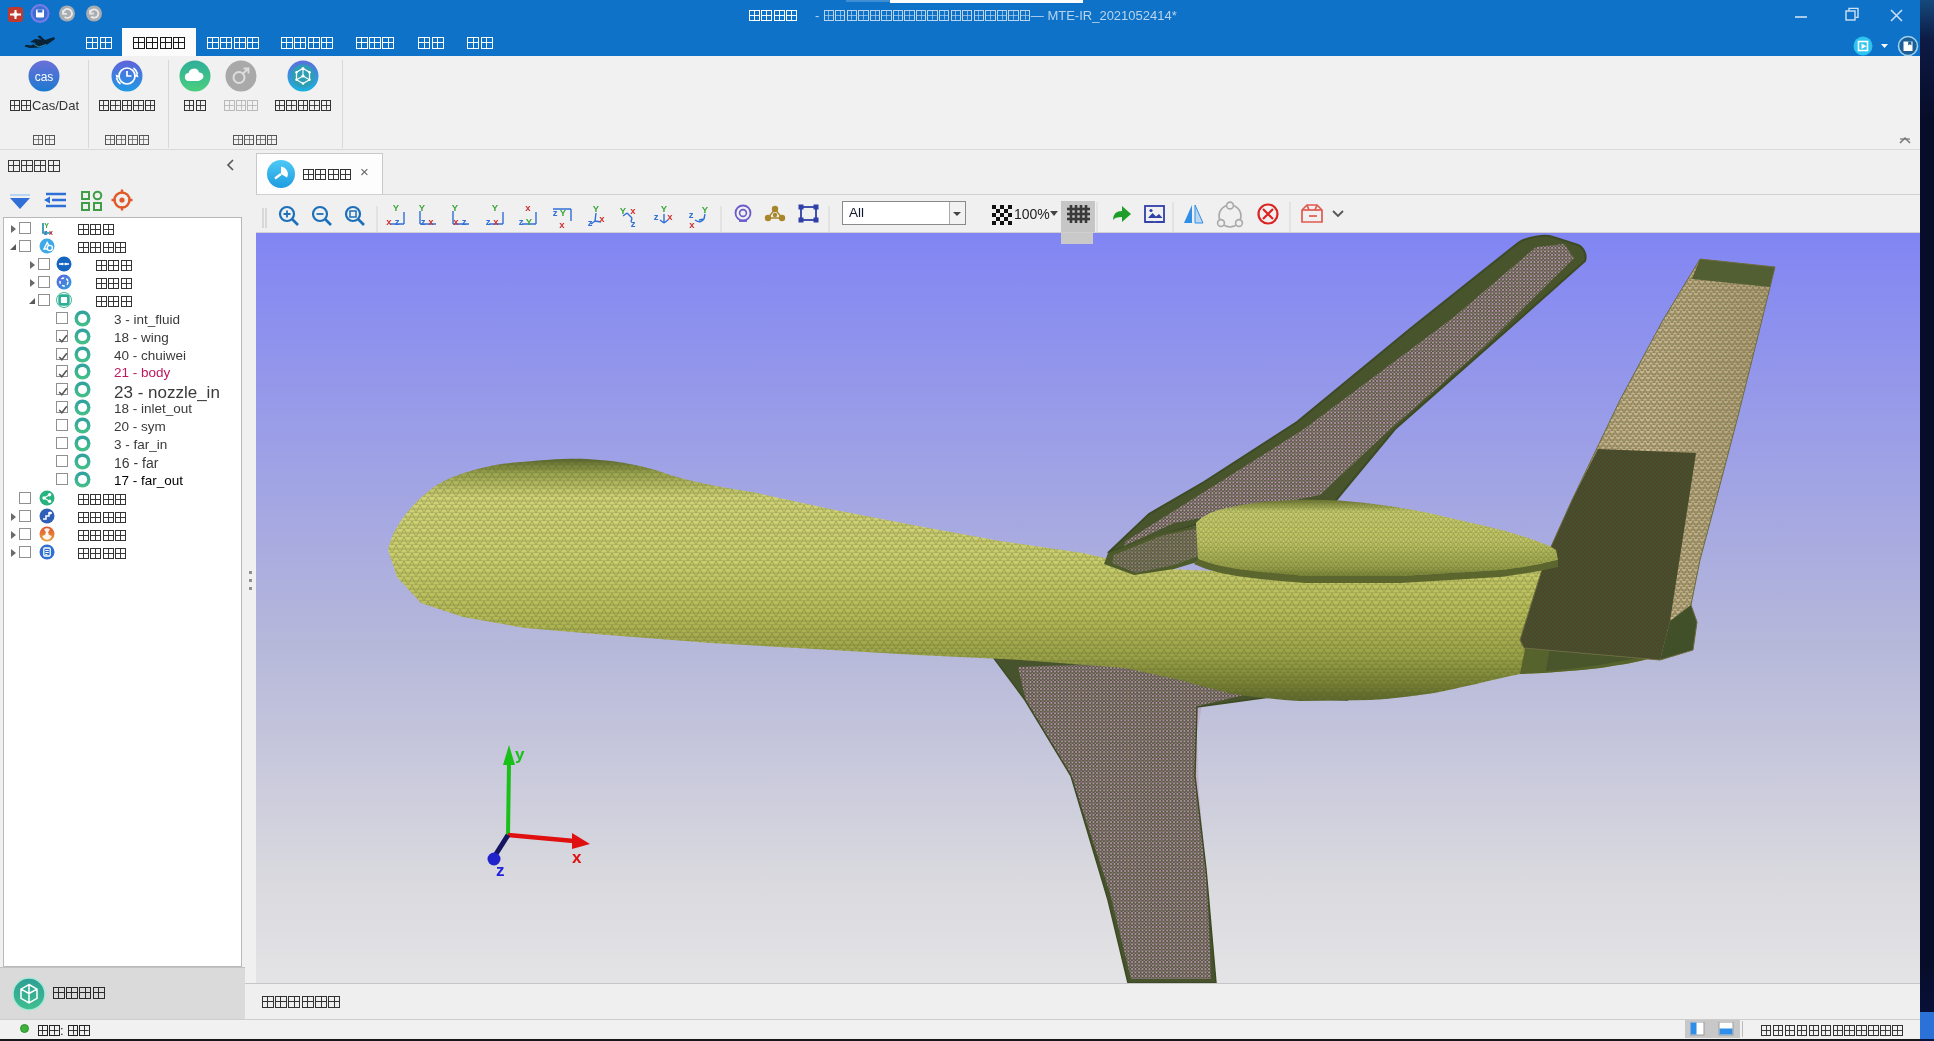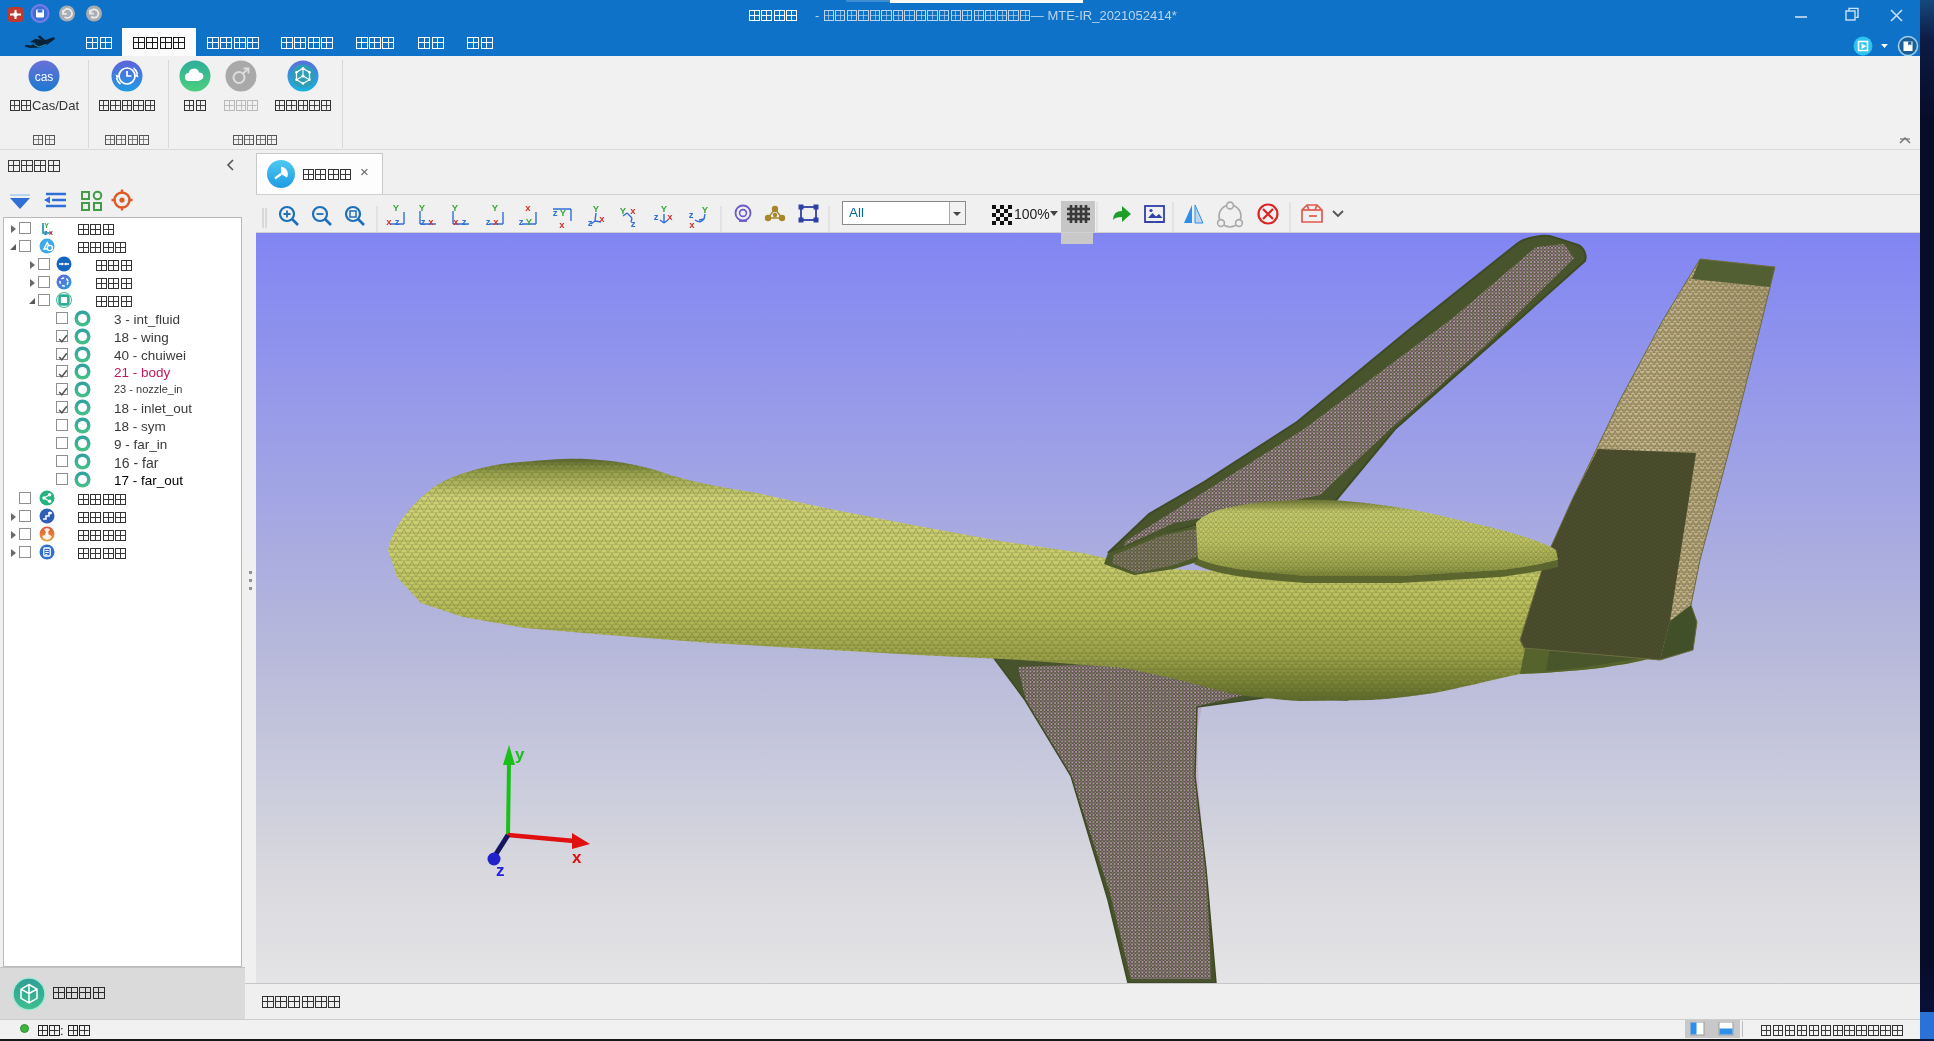--- a/index.html
+++ b/index.html
@@ -267,21 +267,21 @@
 <svg class="abs" style="left:74px;top:381px" width="17" height="17" viewBox="0 0 17 17">
     <defs>
       <linearGradient id="gd" x1="0" y1="0" x2="0" y2="1">
         <stop offset="0" stop-color="#2fa0a0"></stop>
         <stop offset="1" stop-color="#46c187"></stop>
       </linearGradient>
     </defs>
     <circle cx="8.5" cy="8.5" r="8" fill="url(#gd)"></circle>
     <circle cx="8.5" cy="8.5" r="4.6" fill="#fff"></circle>
   </svg>
-<div class="abs" style="left:114px;top:383px;font-size:11px;color:#3a3a3a">23 - nozzle_in</div>
+<div class="abs" style="left:114px;top:383px;font-size:17px;color:#3a3a3a">23 - nozzle_in</div>
 <div class="abs" style="left:56px;top:401px;width:12px;height:12px;background:#fff;border:1px solid #909090"><svg width="12" height="12" viewBox="0 0 12 12">
       <path d="M2.2 6 l2.6 2.8 L9.8 2.2" fill="none" stroke="#555" stroke-width="1.5"></path>
     </svg></div>
 <svg class="abs" style="left:74px;top:399px" width="17" height="17" viewBox="0 0 17 17">
     <defs>
       <linearGradient id="gd" x1="0" y1="0" x2="0" y2="1">
         <stop offset="0" stop-color="#2fa0a0"></stop>
         <stop offset="1" stop-color="#46c187"></stop>
       </linearGradient>
     </defs>
@@ -293,33 +293,33 @@
 <svg class="abs" style="left:74px;top:417px" width="17" height="17" viewBox="0 0 17 17">
     <defs>
       <linearGradient id="gd" x1="0" y1="0" x2="0" y2="1">
         <stop offset="0" stop-color="#2fa0a0"></stop>
         <stop offset="1" stop-color="#46c187"></stop>
       </linearGradient>
     </defs>
     <circle cx="8.5" cy="8.5" r="8" fill="url(#gd)"></circle>
     <circle cx="8.5" cy="8.5" r="4.6" fill="#fff"></circle>
   </svg>
-<div class="abs" style="left:114px;top:419px;font-size:13.5px;color:#3a3a3a">18 - sym</div>
+<div class="abs" style="left:114px;top:419px;font-size:13.5px;color:#3a3a3a">20 - sym</div>
 <div class="abs" style="left:56px;top:437px;width:12px;height:12px;background:#fff;border:1px solid #909090"></div>
 <svg class="abs" style="left:74px;top:435px" width="17" height="17" viewBox="0 0 17 17">
     <defs>
       <linearGradient id="gd" x1="0" y1="0" x2="0" y2="1">
         <stop offset="0" stop-color="#2fa0a0"></stop>
         <stop offset="1" stop-color="#46c187"></stop>
       </linearGradient>
     </defs>
     <circle cx="8.5" cy="8.5" r="8" fill="url(#gd)"></circle>
     <circle cx="8.5" cy="8.5" r="4.6" fill="#fff"></circle>
   </svg>
-<div class="abs" style="left:114px;top:437px;font-size:13.5px;color:#3a3a3a">9 - far_in</div>
+<div class="abs" style="left:114px;top:437px;font-size:13.5px;color:#3a3a3a">3 - far_in</div>
 <div class="abs" style="left:56px;top:455px;width:12px;height:12px;background:#fff;border:1px solid #909090"></div>
 <svg class="abs" style="left:74px;top:453px" width="17" height="17" viewBox="0 0 17 17">
     <defs>
       <linearGradient id="gd" x1="0" y1="0" x2="0" y2="1">
         <stop offset="0" stop-color="#2fa0a0"></stop>
         <stop offset="1" stop-color="#46c187"></stop>
       </linearGradient>
     </defs>
     <circle cx="8.5" cy="8.5" r="8" fill="url(#gd)"></circle>
     <circle cx="8.5" cy="8.5" r="4.6" fill="#fff"></circle>
@@ -513,21 +513,21 @@
     <rect x="801" y="13" width="15" height="13" fill="none" stroke="#2f3fa8" stroke-width="1.8"></rect>
     <g fill="#2f3fa8">
       <rect x="798.5" y="10.5" width="5" height="5"></rect>
       <rect x="813.5" y="10.5" width="5" height="5"></rect>
       <rect x="798.5" y="23.5" width="5" height="5"></rect>
       <rect x="813.5" y="23.5" width="5" height="5"></rect>
     </g>
     <path d="M829 12 v26" stroke="#d5d5d5"></path>
   </svg>
 <div class="abs" style="left:842px;top:201px;width:124px;height:24px;background:#fff;border:1px solid #8a8a8a"></div>
-<div class="abs" style="left:849px;top:205px;font-size:13.5px;color:#0369a1">All</div>
+<div class="abs" style="left:849px;top:205px;font-size:13.5px;color:#0f172a">All</div>
 <div class="abs" style="left:949px;top:202px;width:16px;height:22px;background:#f2f2f2;border-left:1px solid #aaa"></div>
 <svg class="abs" style="left:951px;top:210px" width="12" height="8" viewBox="0 0 12 8">
     <path d="M2 2 l4 4 4-4z" fill="#444"></path>
   </svg>
 <svg class="abs" style="left:0;top:194px" width="1400" height="38" viewBox="0 0 1400 38">
     <g transform="translate(992,11)" fill="#111">
       <rect x="0" y="0" width="4" height="4"></rect>
       <rect x="0" y="8" width="4" height="4"></rect>
       <rect x="0" y="16" width="4" height="4"></rect>
       <rect x="4" y="4" width="4" height="4"></rect>

